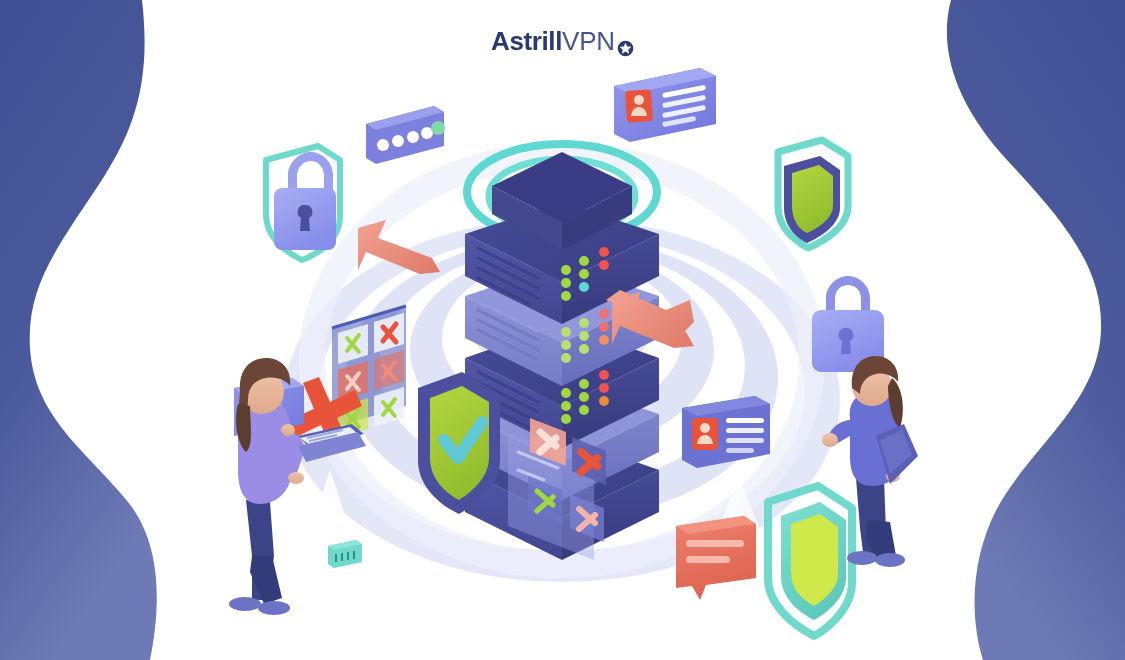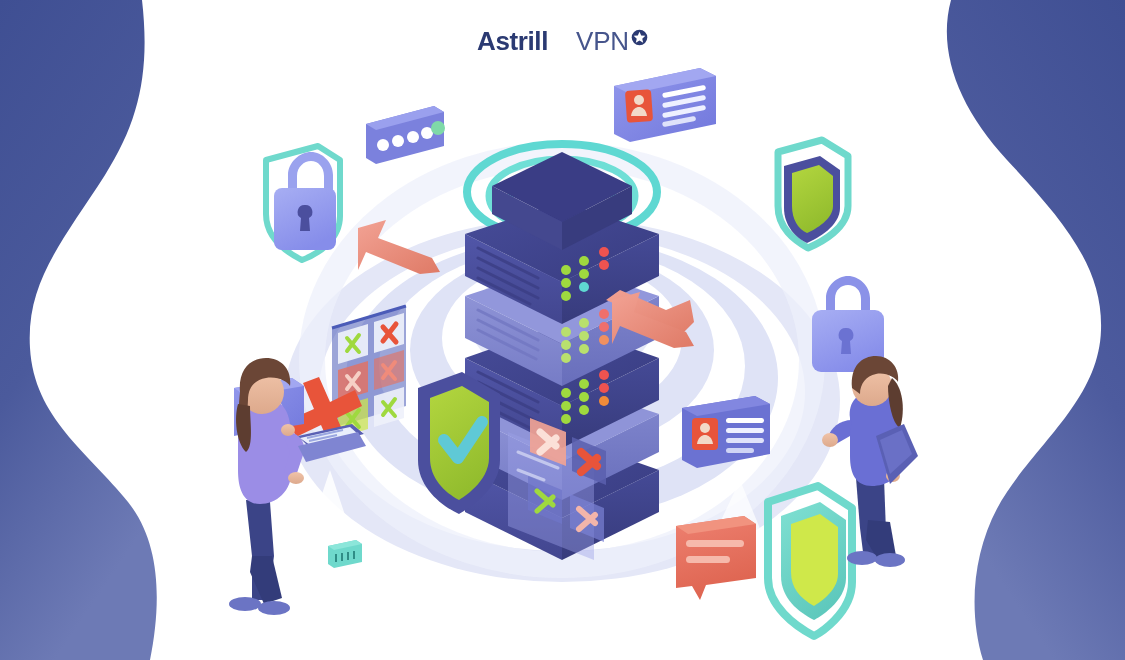--- a/index.html
+++ b/index.html
@@ -11,31 +11,30 @@
   #stage{position:relative;width:1125px;height:660px;overflow:hidden;background:#fff;}
 
   
   .wave{position:absolute;top:0;height:660px;}
   #wave-left{left:0;width:210px;}
   #wave-right{right:0;width:210px;}
 
   
   #logo{
     position:absolute;left:0;right:0;top:26px;
-    display:flex;align-items:center;justify-content:center;gap:0px;
+    display:flex;align-items:flex-end;justify-content:center;gap:0px;
     z-index:40;
   }
   #logo .logo-strong{
     font-size:26px;font-weight:bold;color:#2b3a72;letter-spacing:-0.4px;
     font-family:"Liberation Sans", sans-serif;
   }
   #logo .logo-light{
     font-size:26px;font-weight:normal;color:#46558c;letter-spacing:-0.2px;
     font-family:"Liberation Sans", sans-serif;
-    padding-left:28px;
   }
   #logo .logo-mark{margin-left:2px;margin-top:-9px;display:block;}
 
   
   #art{position:absolute;left:0;top:0;width:1125px;height:660px;z-index:10;}
 </style>
 </head>
 <body>
 
 <div id="stage">

